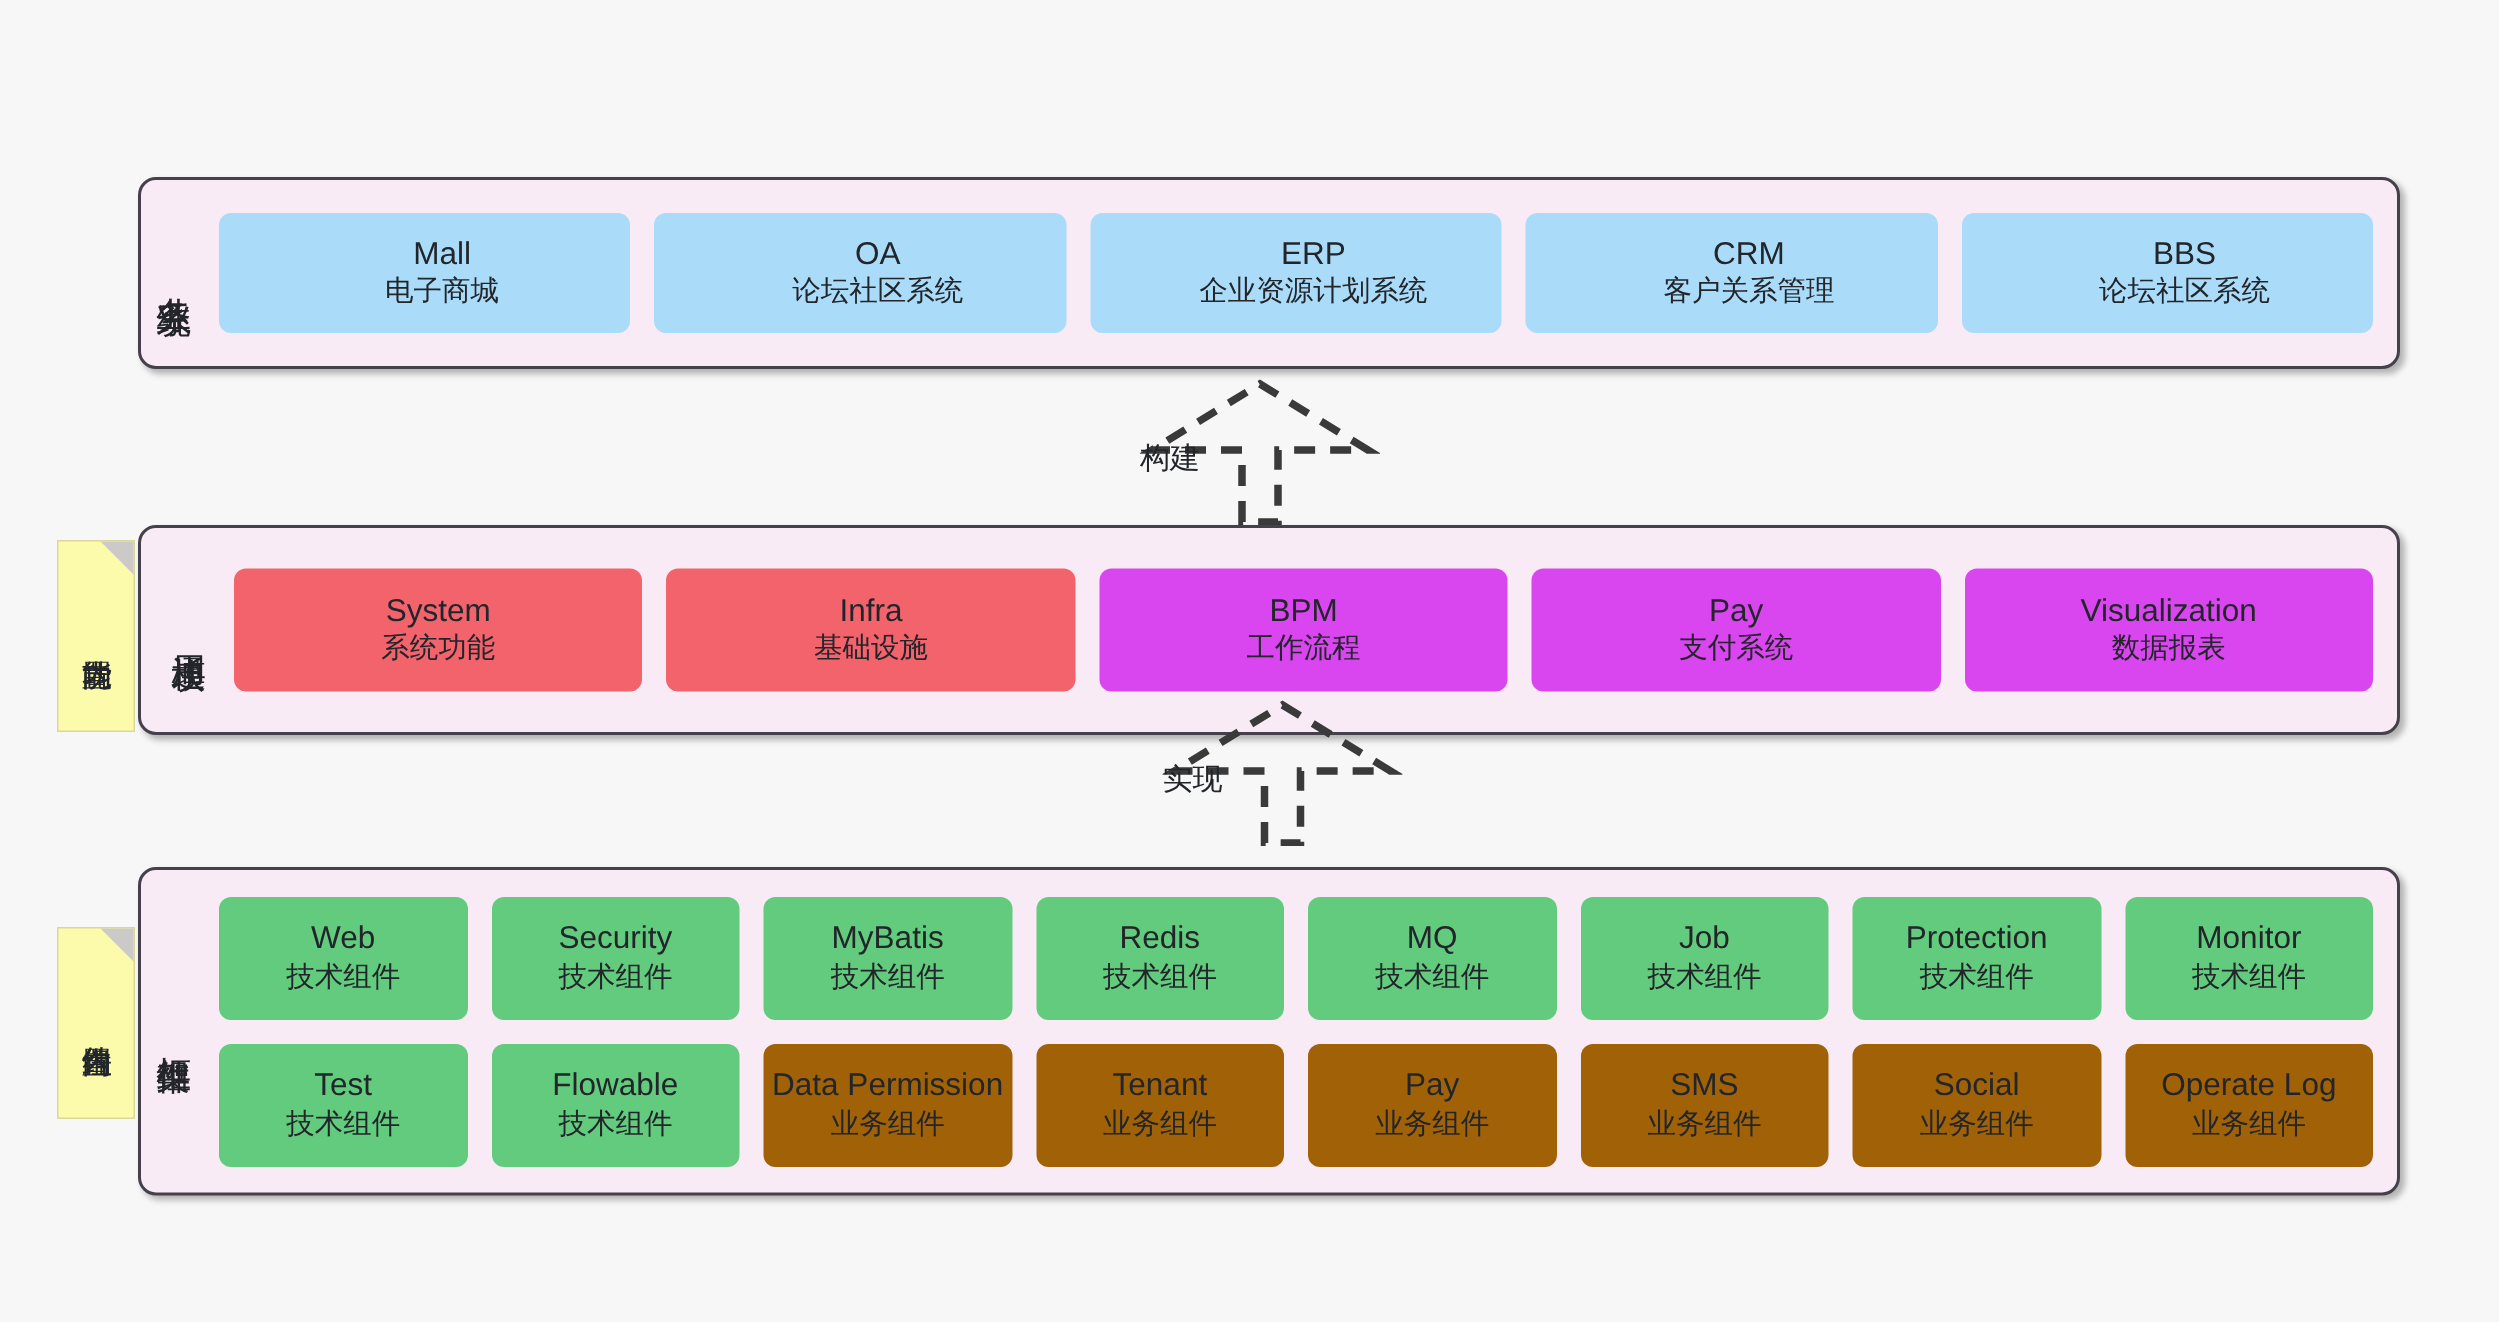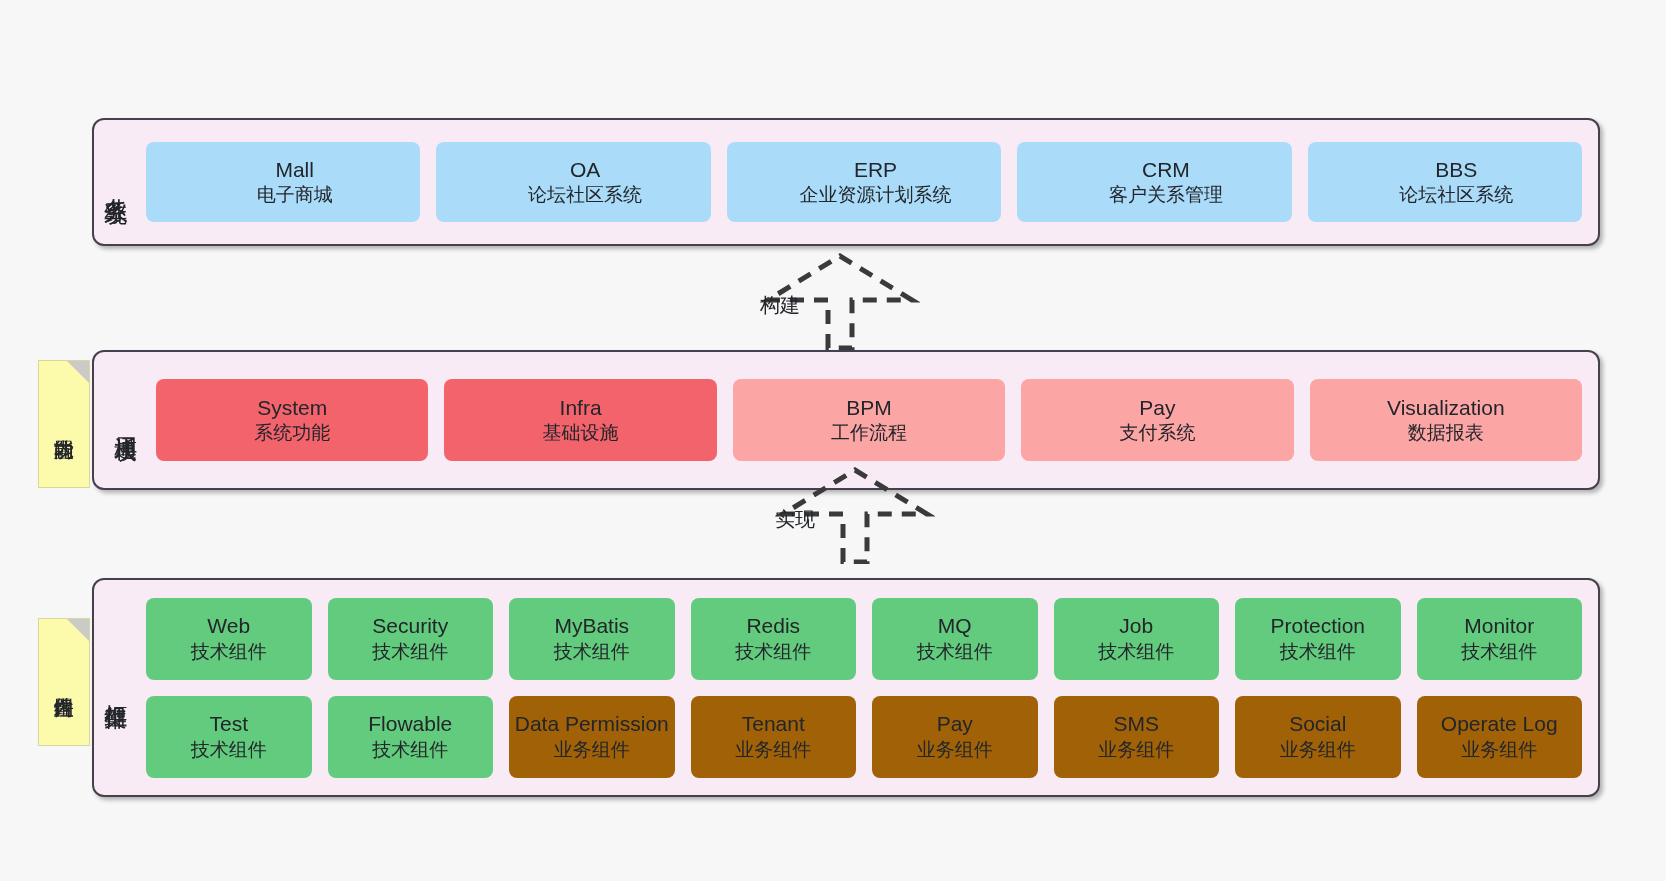--- a/index.html
+++ b/index.html
@@ -83,21 +83,21 @@
   }
   .box .t1 { font-size: 21px; }
   .box .t2 { font-size: 19px; }
 
   .h-business .box { height: 80px; background: #aadcfa; }
   .h-common   .box { height: 82px; }
   .h-frame    .box { height: 82px; }
 
   .c-blue       { background: #aadcfa; padding-left: 27px; }
   .c-red        { background: #f2636c; }
-  .c-pink       { background: #fca5a5; }
+  .c-pink       { background: #d946ef; }
   .c-green      { background: #63cb7d; }
   .c-lightgreen { background: #a16207; }
 
   
   .note {
     position: absolute;
     width: 52px;
     background: #fcfbac;
     border: 1px solid #d9d89a;
     display: flex;

